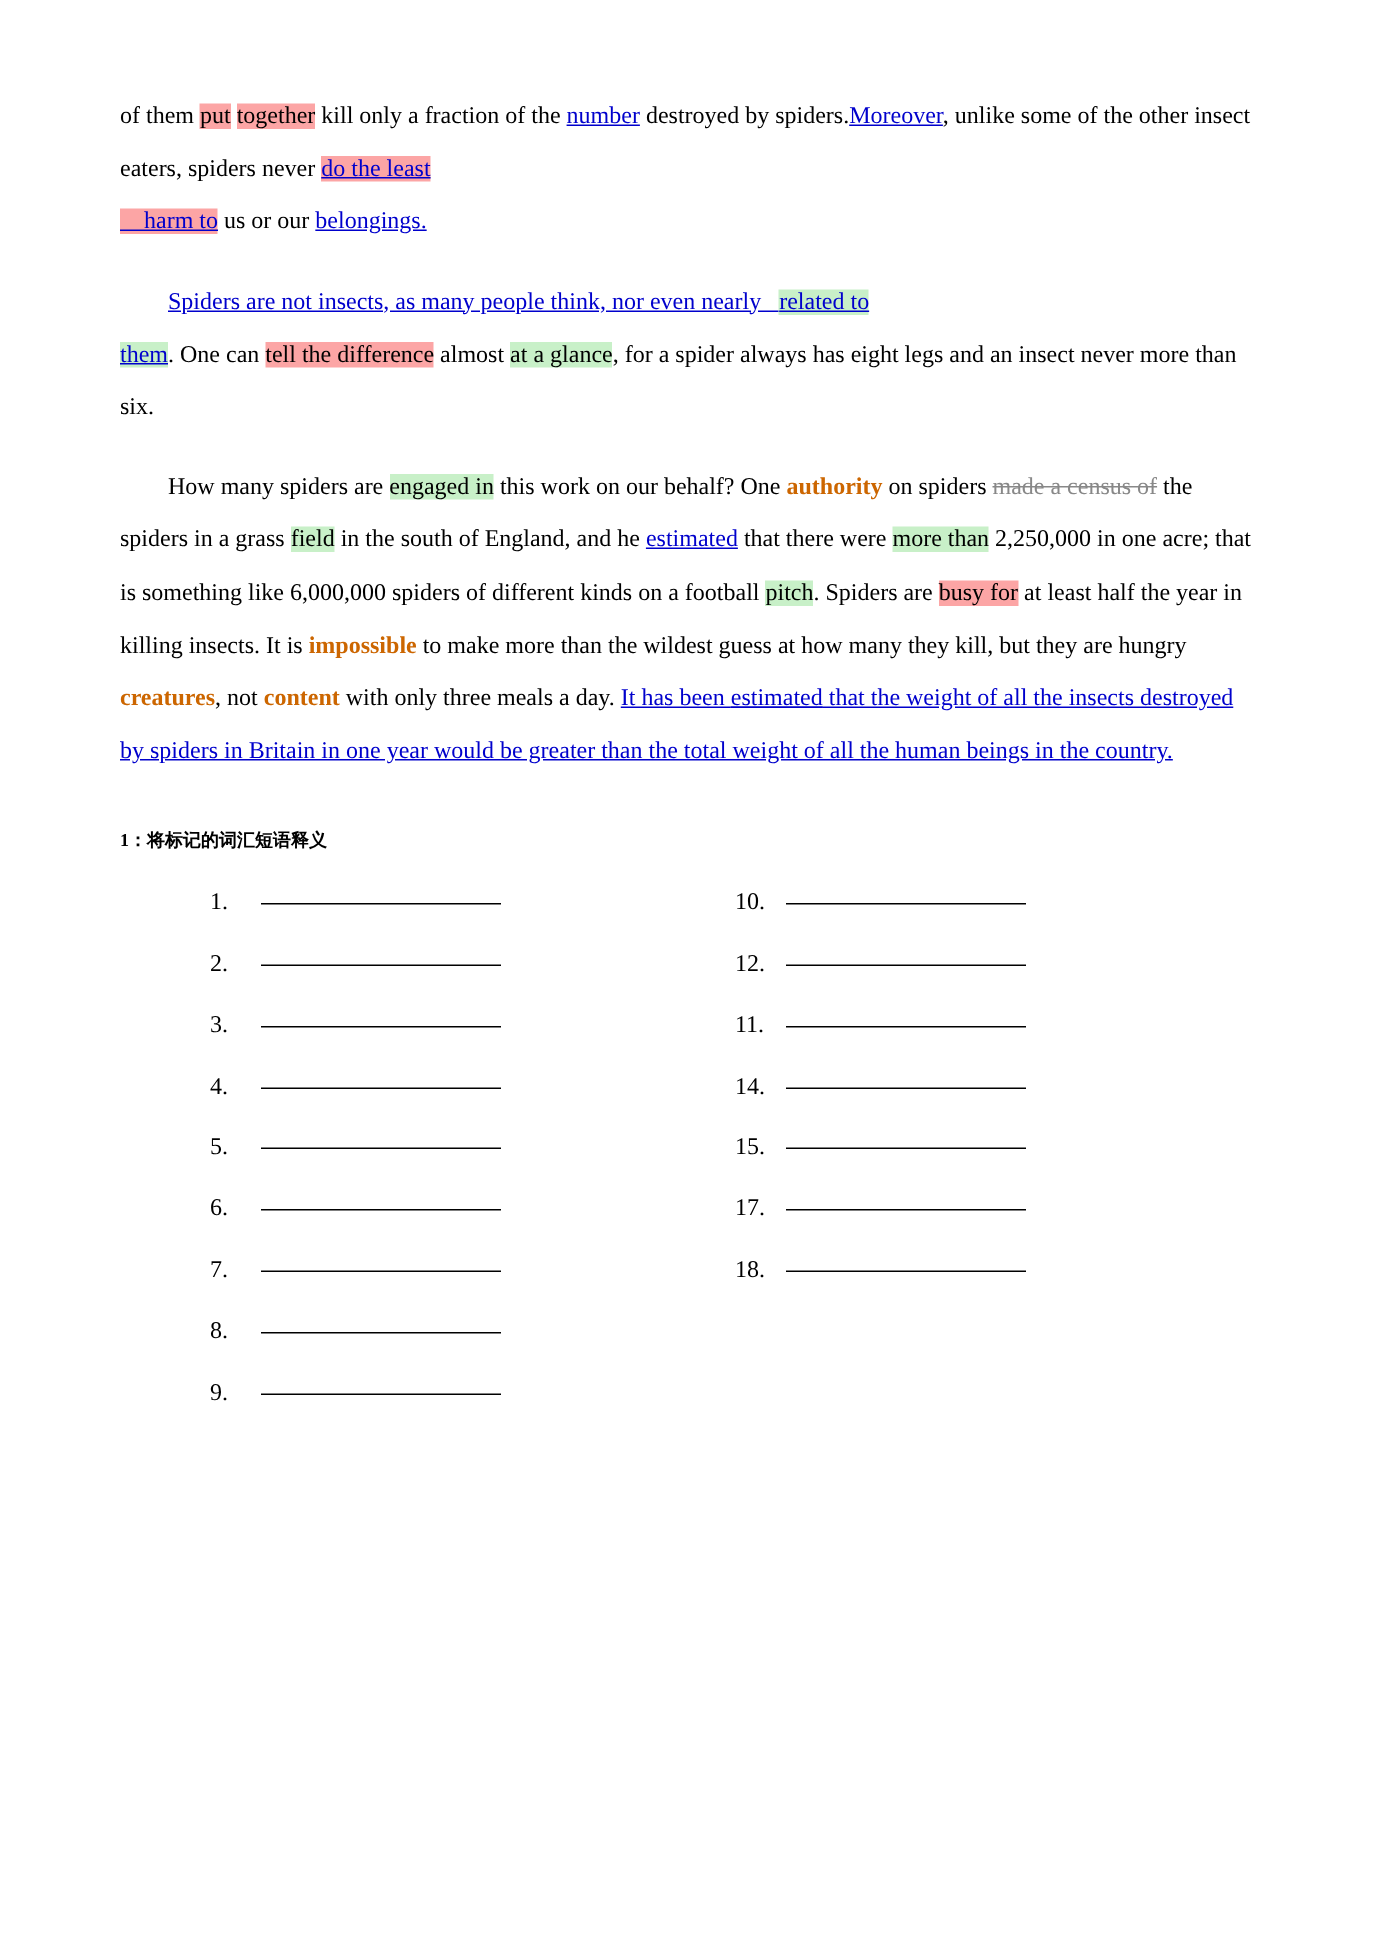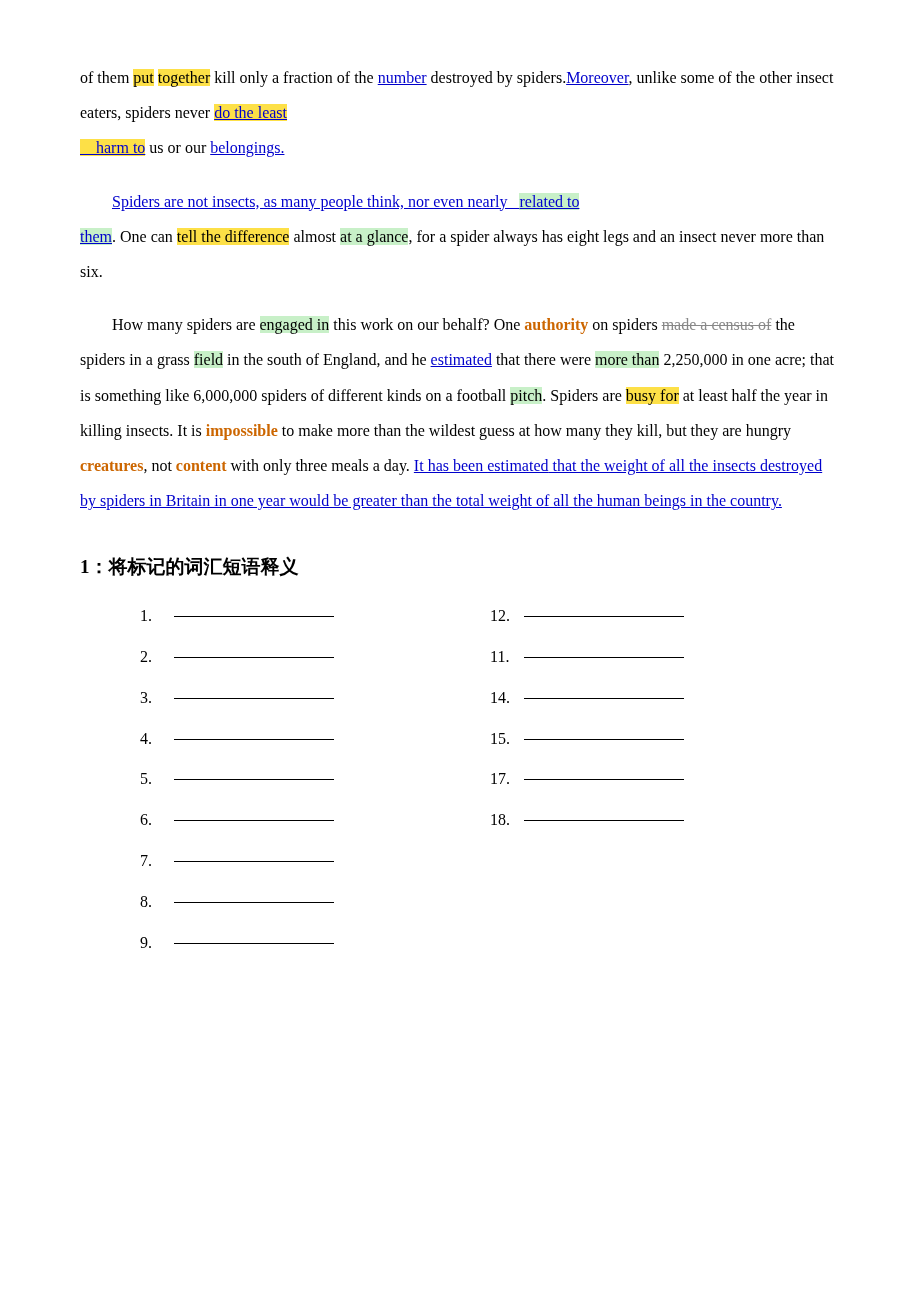--- a/index.html
+++ b/index.html
@@ -27,42 +27,42 @@
     .indent {
       text-indent: 2em;
     }
 
     .highlight-green {
       background-color: #c8f0c8;
       color: #000;
     }
 
     .highlight-pink {
-      background-color: #fde047;
+      background-color: #fca5a5;
       color: #000;
     }
 
     .underline-blue {
       text-decoration: underline;
       color: #0000cc;
     }
 
     .bold-orange {
       font-weight: bold;
       color: #cc6600;
     }
 
     .strikethrough-gray {
       text-decoration: line-through;
       color: #888;
       margin-top: 15px;
     }
 
     .section-title {
-      font-size: 19px;
+      font-size: 12px;
       font-weight: bold;
       color: #000;
       margin-top: 30px;
       margin-bottom: 16px;
     }
 
     .list-item {
       display: flex;
       align-items: center;
       margin-bottom: 12px;
@@ -134,20 +134,24 @@
       <span class="answer-line"></span>
     </div>
     <div class="list-item">
       <span class="list-num">9.</span>
       <span class="answer-line"></span>
     </div>
   </div>
 
   <div style="flex:1;">
     <div class="list-item">
+      <span class="list-num">10.</span>
+      <span class="answer-line"></span>
+    </div>
+    <div class="list-item">
       <span class="list-num">12.</span>
       <span class="answer-line"></span>
     </div>
     <div class="list-item">
       <span class="list-num">11.</span>
       <span class="answer-line"></span>
     </div>
     <div class="list-item">
       <span class="list-num">14.</span>
       <span class="answer-line"></span>

